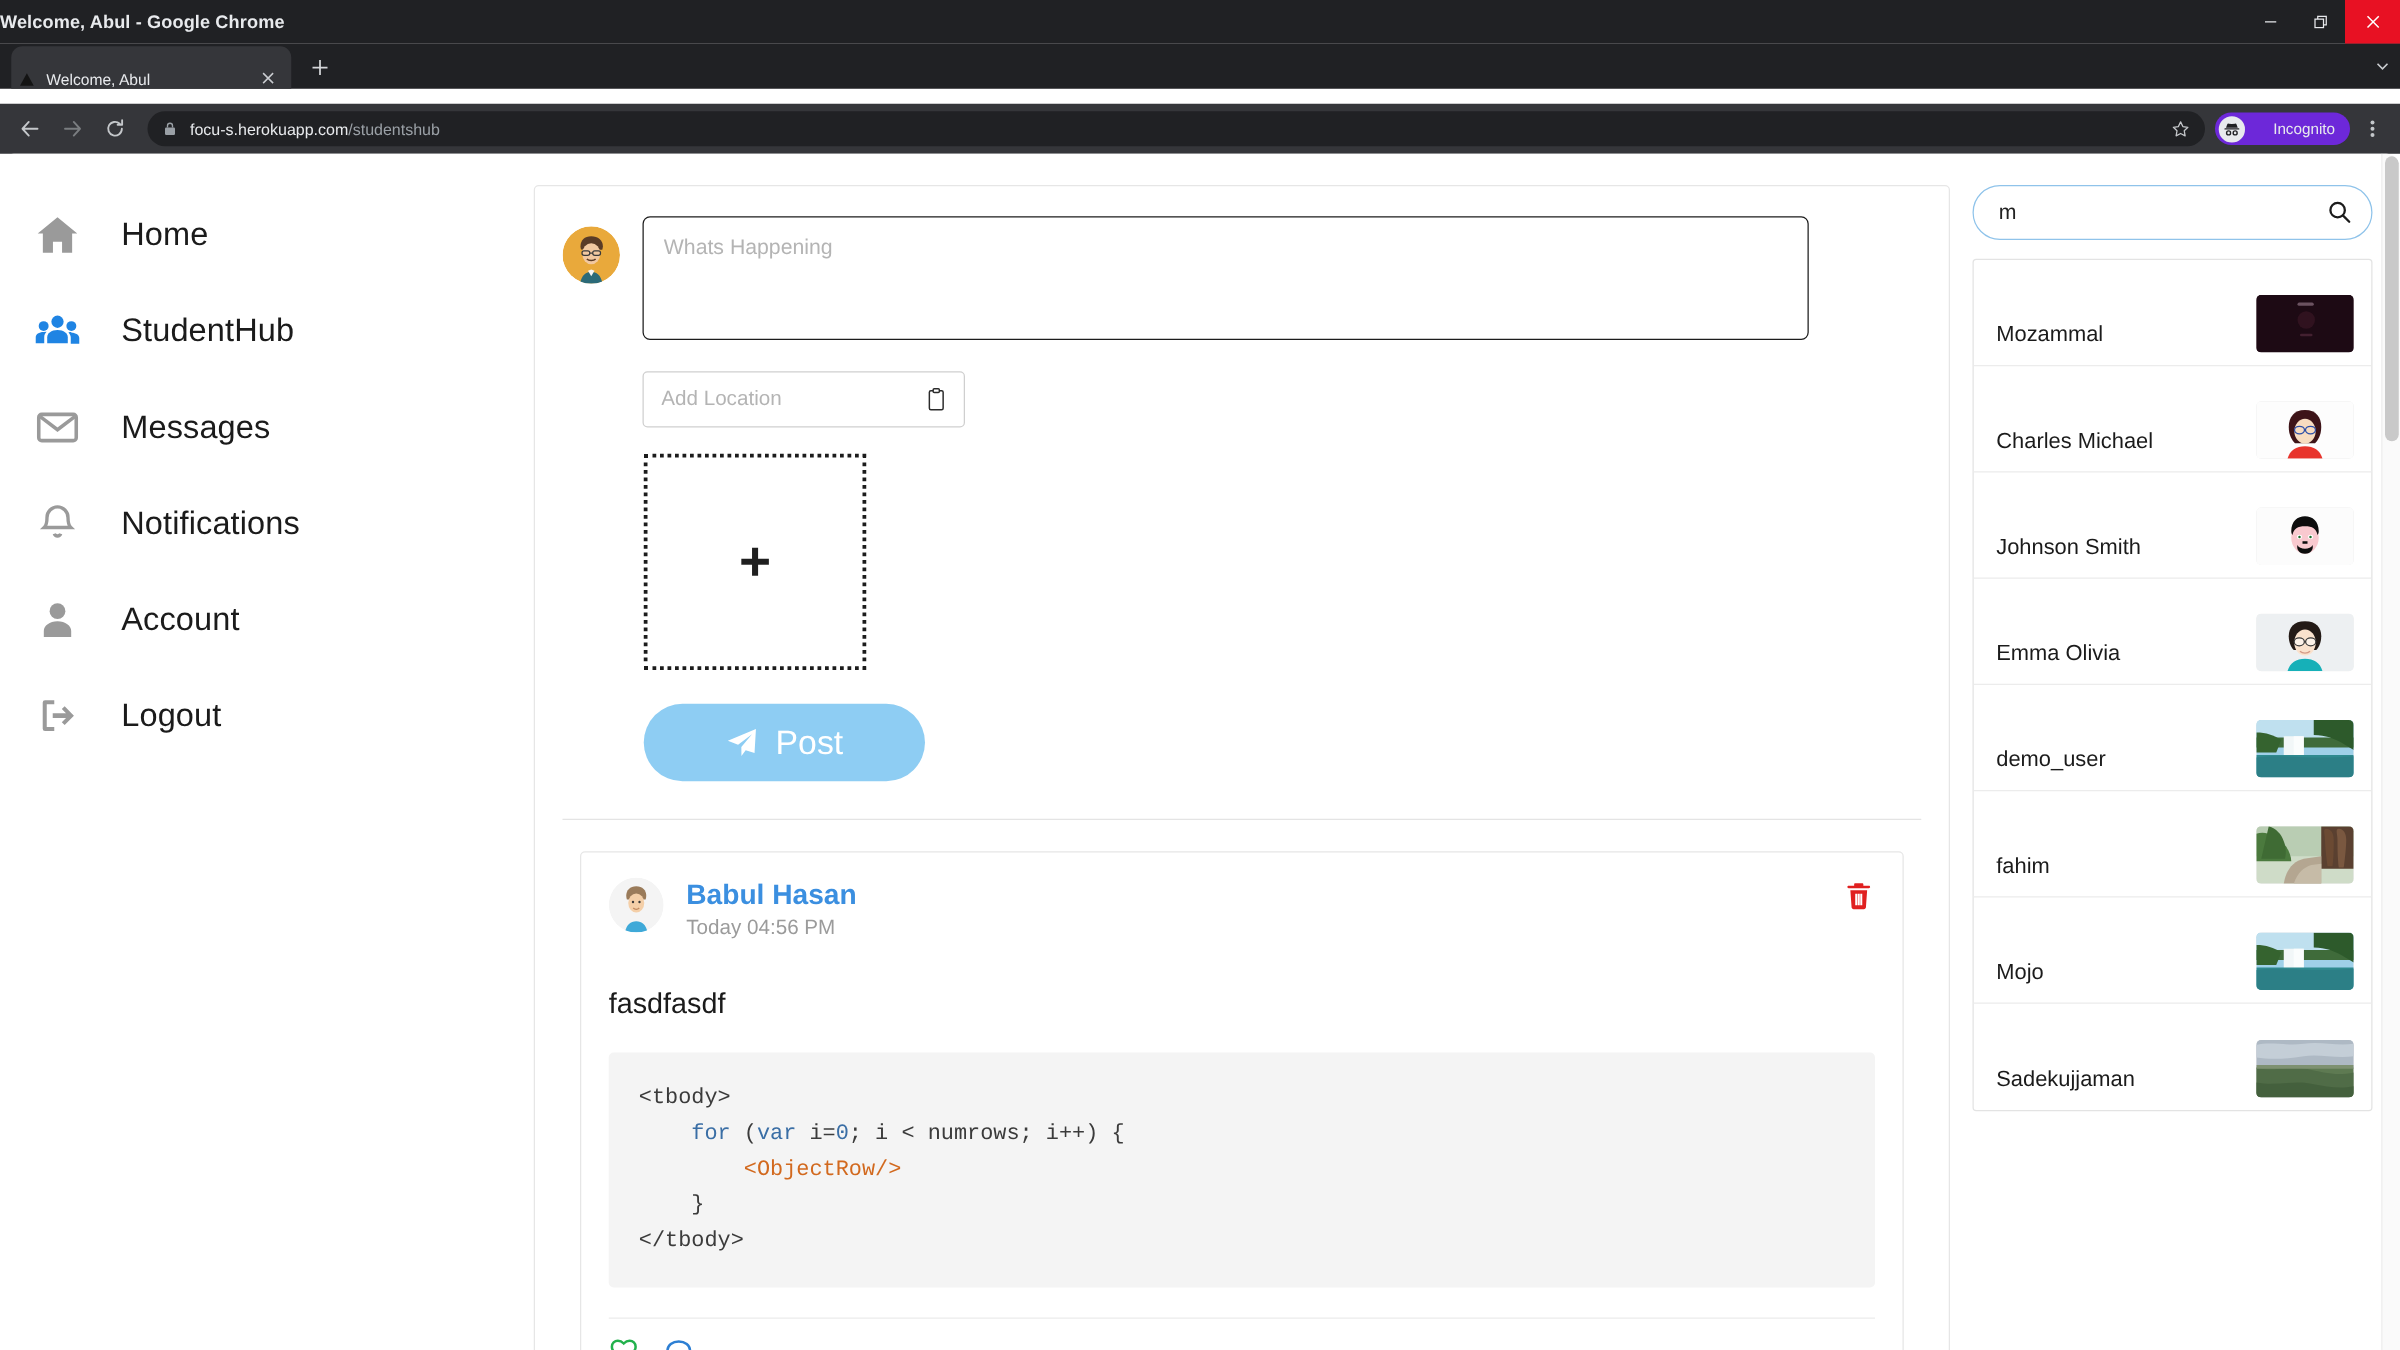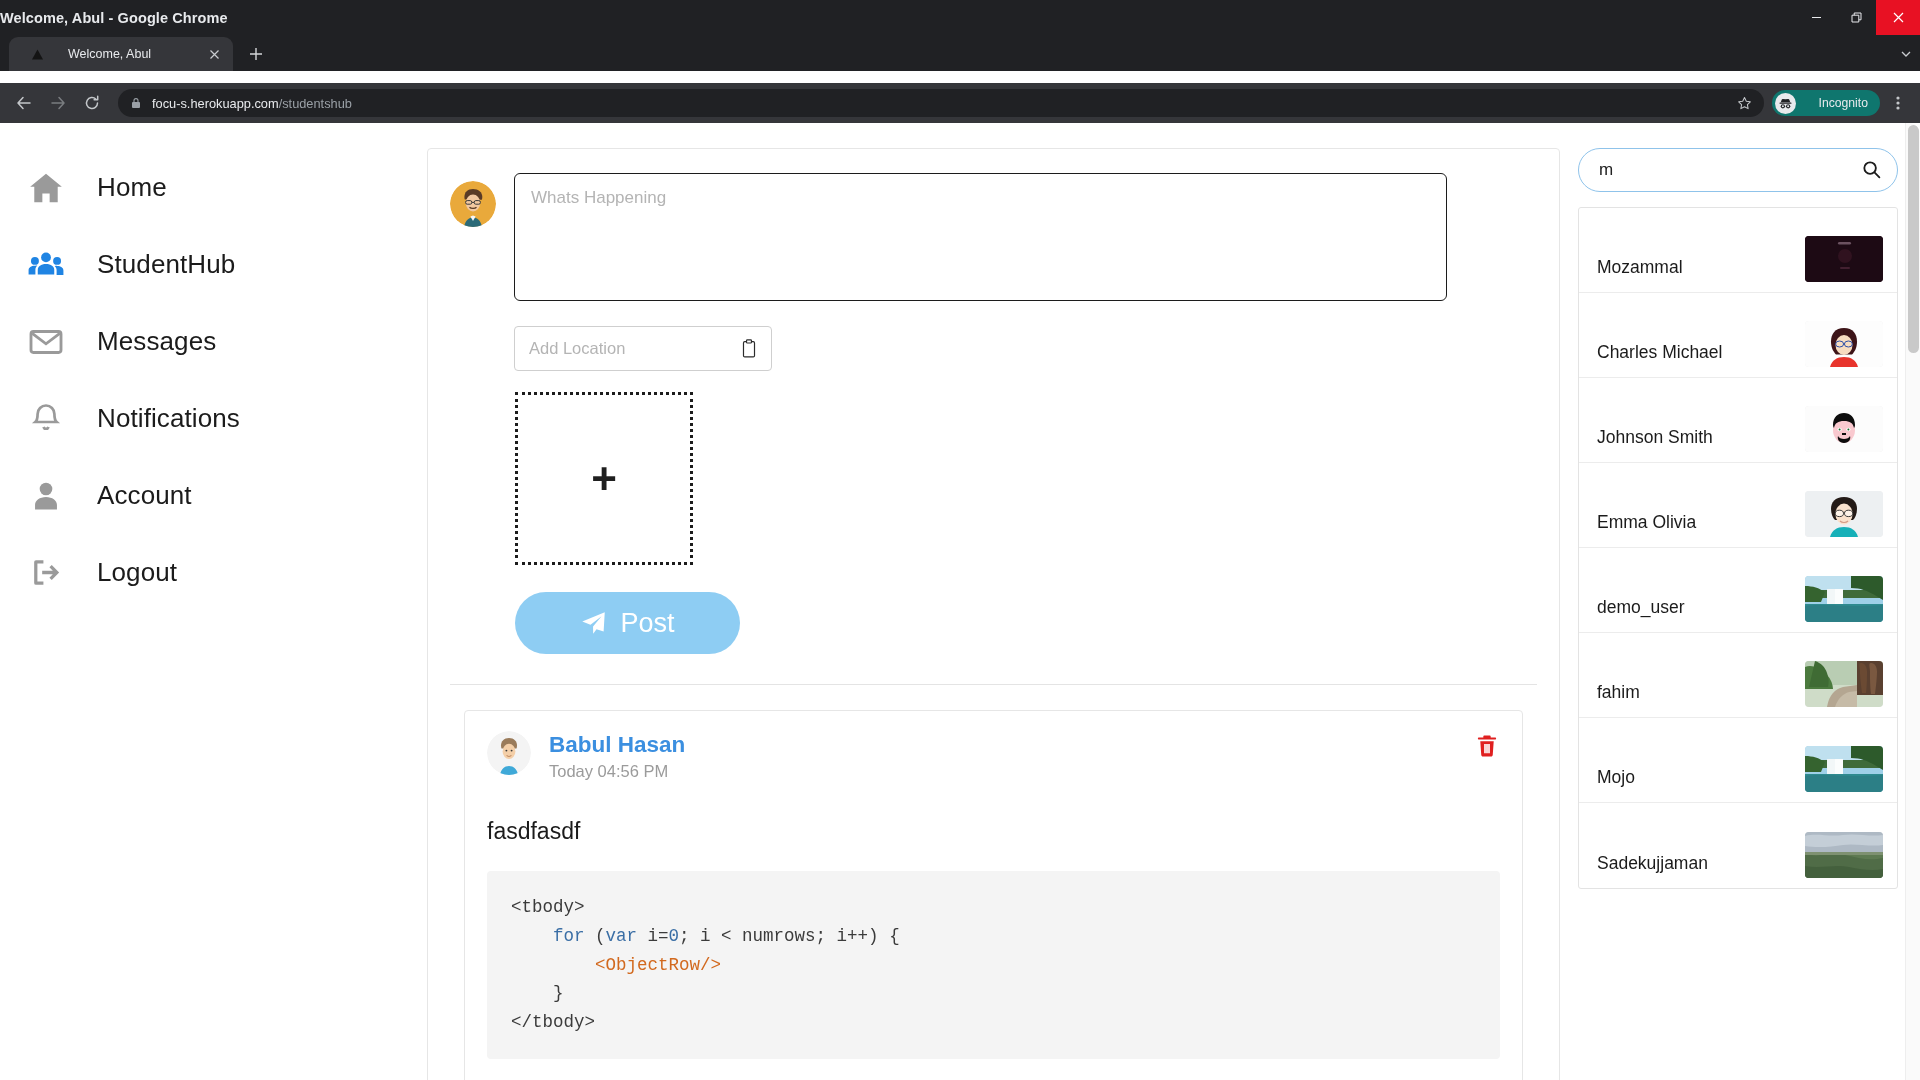--- a/index.html
+++ b/index.html
@@ -47,23 +47,23 @@
     align-items: flex-end;
     padding-left: 9px;
     position: relative;
   }
   .tab {
     width: 224px;
     height: 34px;
     background: #35363a;
     border-radius: 9px 9px 0 0;
     display: flex;
-    align-items: center;
-    padding: 0 10px 0 20px;
-    gap: 23px;
+    align-items: flex-end;
+    padding: 0 10px 0 4px;
+    gap: 8px;
   }
   .tab-favicon {
     width: 16px; height: 16px;
     display: flex; align-items: center; justify-content: center;
     flex: 0 0 auto;
   }
   .tab-title {
     flex: 1 1 auto;
     color: #e8eaed;
     font-size: 12.5px;
@@ -122,21 +122,21 @@
   .url .path { color: #9aa0a6; }
   .star-btn {
     position: absolute; right: 8px;
     width: 22px; height: 22px;
     display: flex; align-items: center; justify-content: center;
     color: #c4c7ca;
   }
   .incognito-pill {
     height: 26px;
     border-radius: 13px;
-    background: #0f766e;
+    background: #6d28d9;
     display: flex;
     align-items: center;
     gap: 23px;
     padding: 0 12px 0 3px;
     margin-right: 2px;
   }
   .incognito-avatar {
     width: 21px; height: 21px;
     border-radius: 50%;
     background: #e8eaed;
@@ -207,21 +207,21 @@
     width: 46px; height: 46px;
     border-radius: 50%;
     overflow: hidden;
     flex: 0 0 46px;
     margin-top: 8px;
   }
   .composer-avatar svg, .post-avatar svg { display: block; }
   .composer-fields { flex: 1 1 auto; min-width: 0; }
   .whats-happening {
     width: 933px;
-    height: 128px;
+    height: 99px;
     border: 1.6px solid #1c1c1c;
     border-radius: 6px;
     padding: 14px 16px;
     font-family: "Liberation Sans", sans-serif;
     font-size: 17px;
     color: #222;
     resize: none;
     outline: none;
     display: block;
   }

